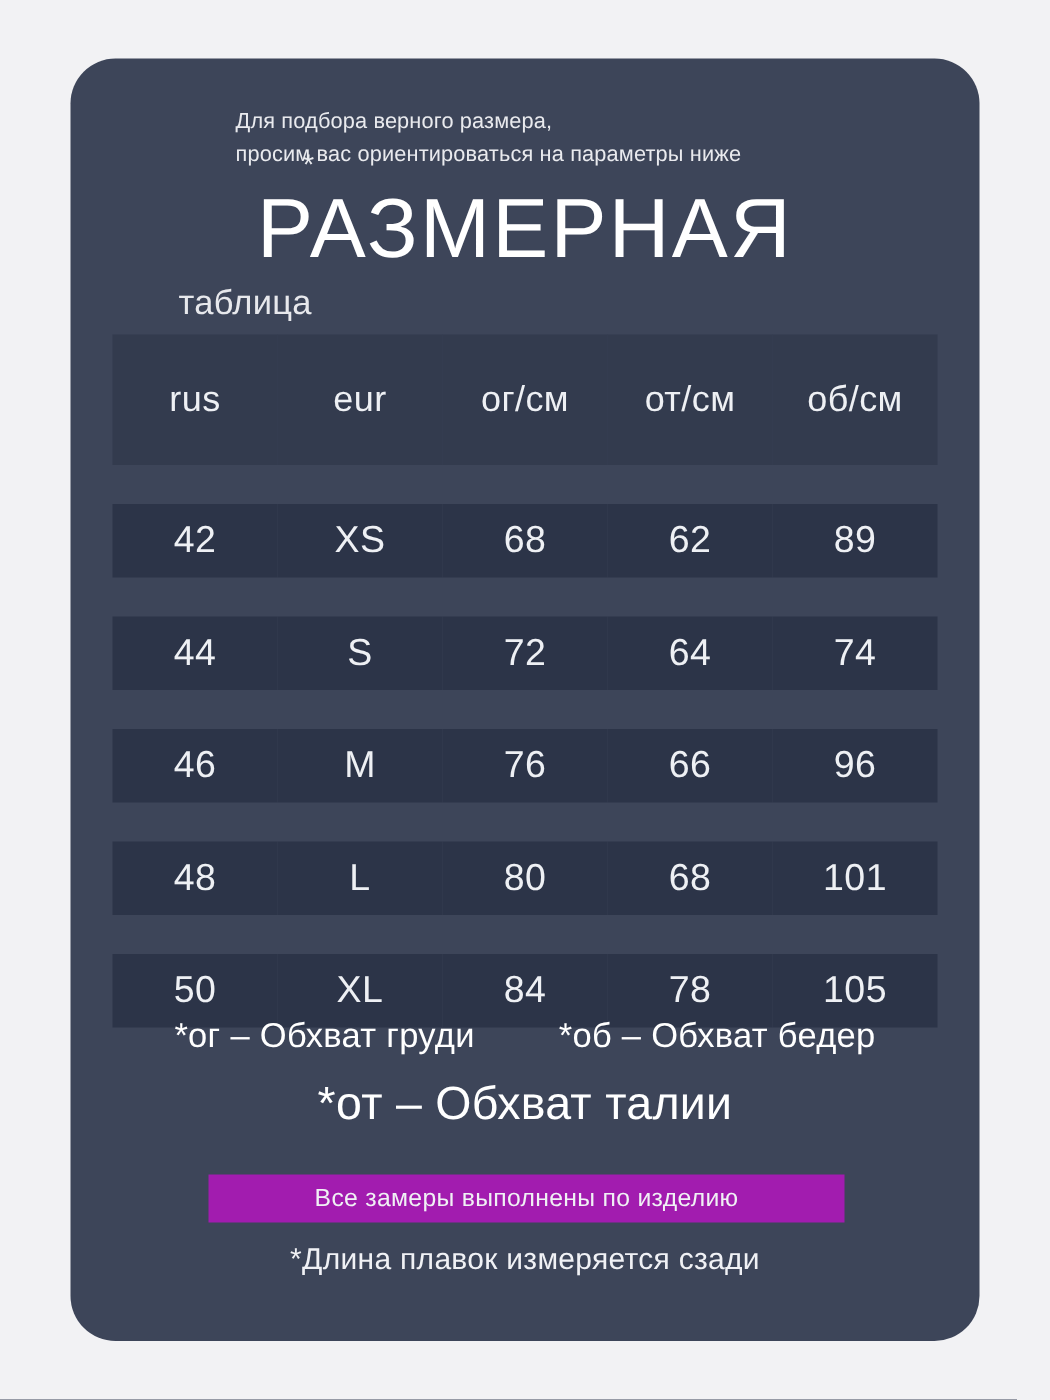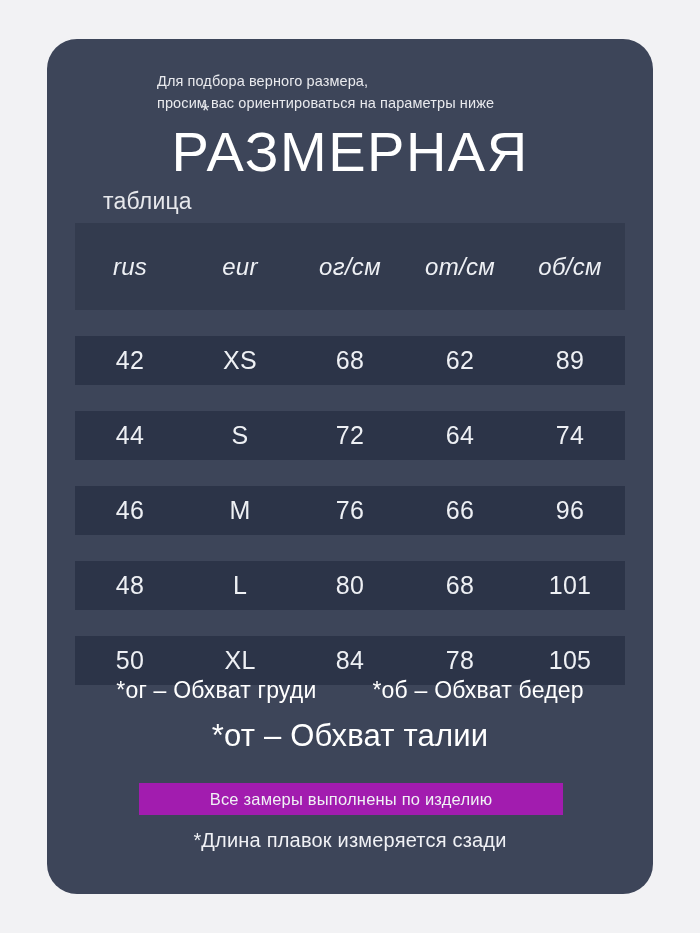--- a/index.html
+++ b/index.html
@@ -62,21 +62,21 @@
     font-size: 56px;
     letter-spacing: 1.5px;
     line-height: 1;
     font-weight: 400;
   }
   .title-sub {
     color: #e7e8ec;
     font-size: 23px;
     margin-top: 8px;
     text-align: left;
-    padding-left: 56px;
+    padding-left: 72px;
     letter-spacing: 0.2px;
   }
   table.size-table {
     position: absolute;
     left: 28px;
     top: 184px;
     width: 550px;
     border-collapse: collapse;
     table-layout: fixed;
   }
@@ -89,21 +89,20 @@
     font-size: 25px;
     letter-spacing: 0.3px;
   }
   table.size-table thead tr {
     background: #333b4e;
   }
   table.size-table thead th {
     height: 85px;
     font-size: 24px;
     vertical-align: middle;
-    font-style: italic;
   }
   table.size-table tbody tr.dark td {
     background: #2c3448;
     height: 47px;
   }
   table.size-table tbody tr.light td {
     background: transparent;
     height: 26px;
     font-size: 0;
     padding: 0;

